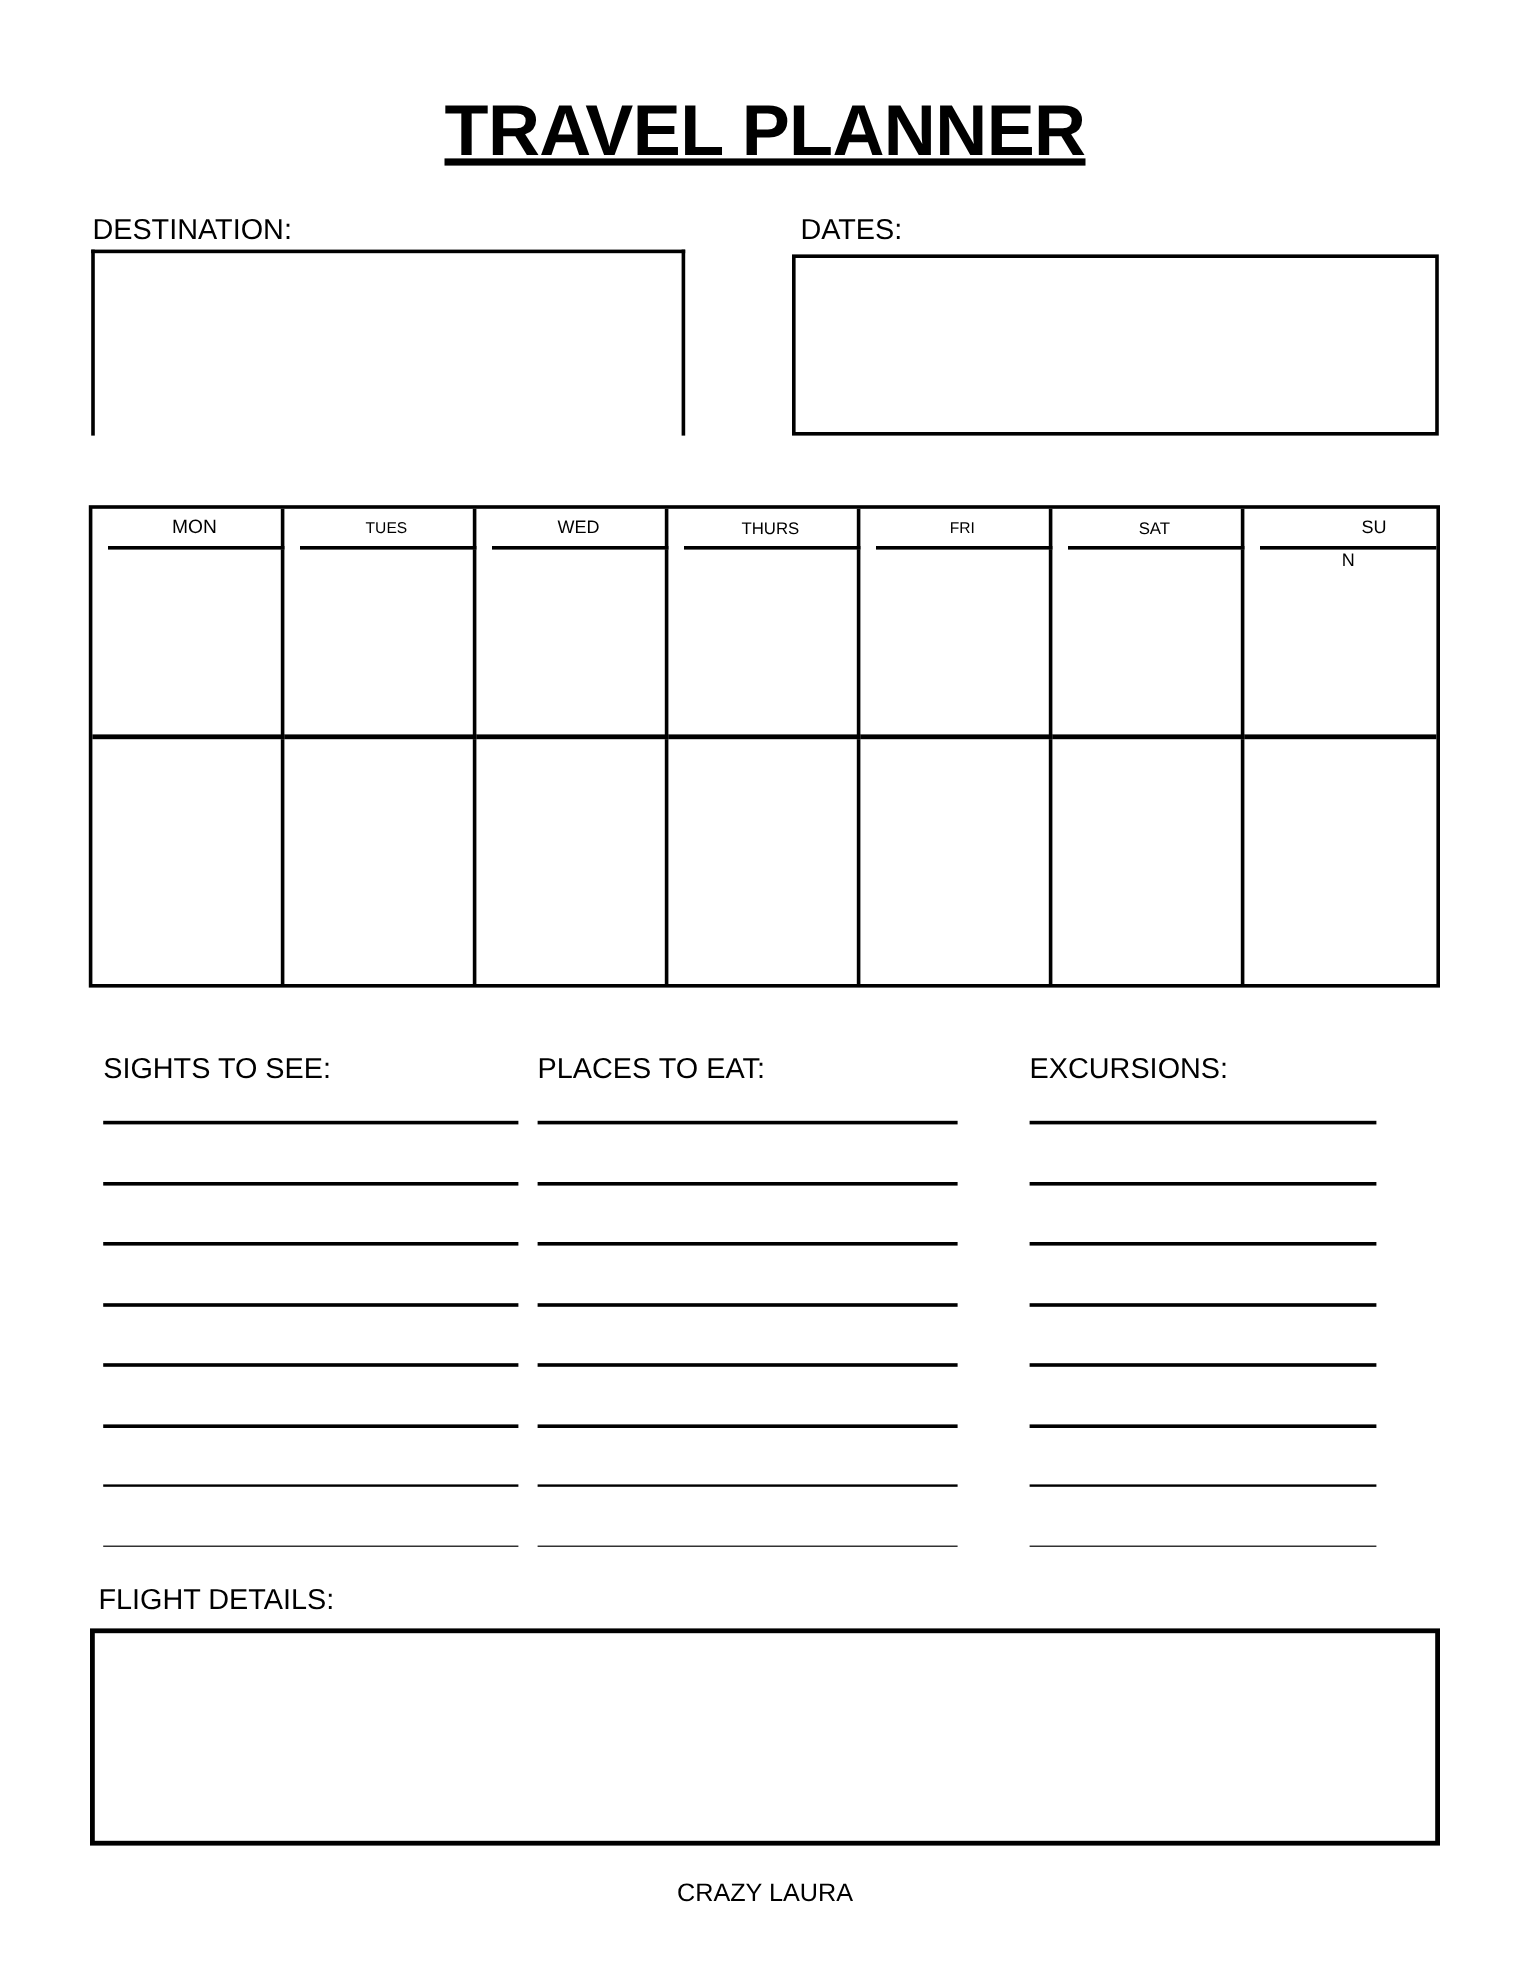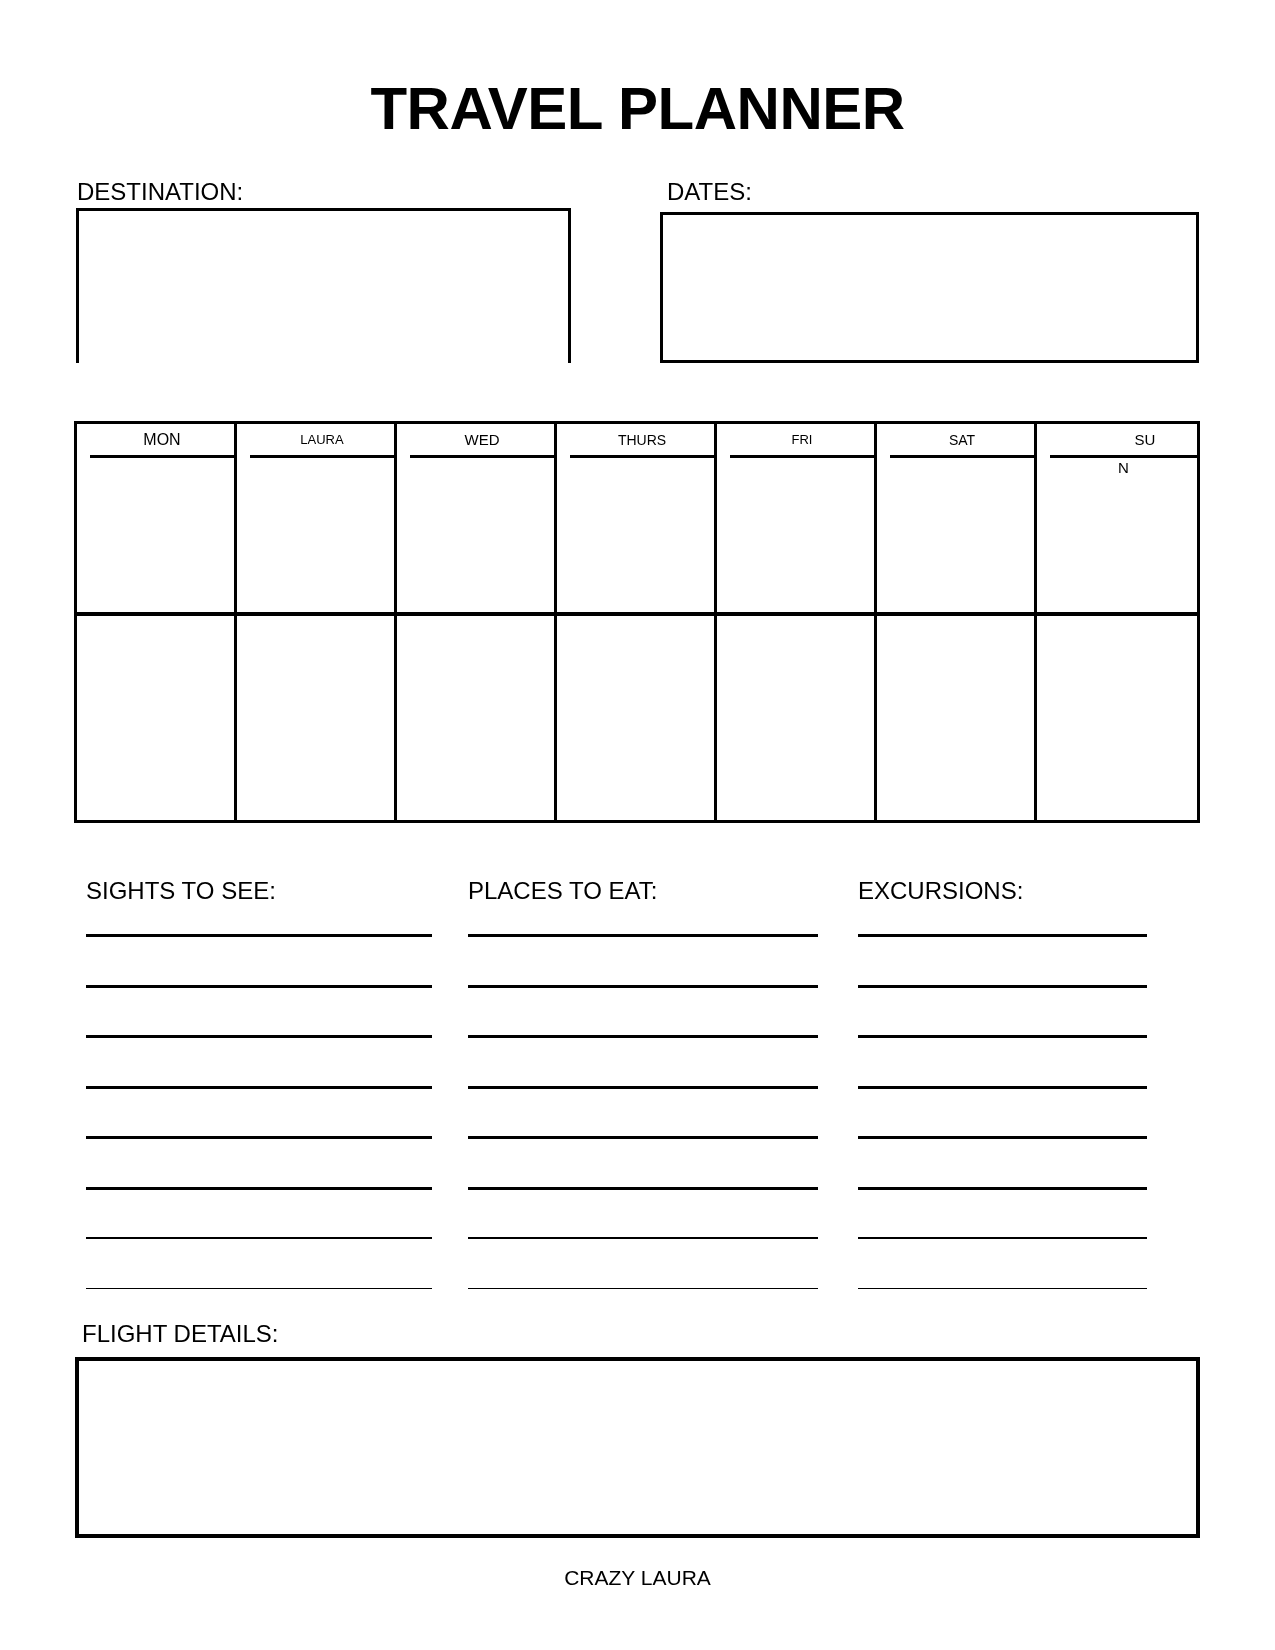--- a/index.html
+++ b/index.html
@@ -18,20 +18,21 @@
   .abs { position: absolute; }
 
   
   .title {
     left: 0; top: 76px; width: 1275px;
     text-align: center;
     font-size: 60px;
     font-weight: 700;
     letter-spacing: -0.5px;
     line-height: 66px;
+    text-decoration: underline;
   }
 
   
   .sec-label {
     font-size: 24px;
     line-height: 27px;
     white-space: nowrap;
   }
 
   
@@ -84,21 +85,21 @@
     position: absolute;
     top: 35px; left: 0; right: 0;
     text-align: center;
     font-size: 15px;
     z-index: 2;
   }
 
   
   .list-col { position: absolute; top: 877px; }
   .col-sights     { left: 86px;  width: 346px; }
-  .col-places     { left: 468px; width: 350px; }
+  .col-places     { left: 448px; width: 350px; }
   .col-excursions { left: 858px; width: 289px; }
   .col-excursions .sec-label { font-size: 24px; }
   .lines { margin-top: 30px; }
   .wline {
     height: 3px;
     background: #000;
     margin-bottom: 47.5px;
   }
   .wline:nth-child(7) { height: 2px; margin-bottom: 48.5px; }
   .wline:nth-child(8) { height: 1px; margin-bottom: 0; }
@@ -125,21 +126,21 @@
 
 <div class="abs sec-label" style="left:77px; top:178px;">DESTINATION:</div>
 <div class="abs dest-box"></div>
 
 <div class="abs sec-label" style="left:667px; top:178px;">DATES:</div>
 <div class="abs dates-box"></div>
 
 <div class="abs cal">
 
   <div class="hcell f-mon">MON</div>
-  <div class="hcell f-tues">LAURA</div>
+  <div class="hcell f-tues">TUES</div>
   <div class="hcell f-wed">WED</div>
   <div class="hcell f-thurs">THURS</div>
   <div class="hcell f-fri">FRI</div>
   <div class="hcell f-sat">SAT</div>
   <div class="hcell f-sun lastcol">
     <span>SU</span>
     <span class="sun-n">N</span>
   </div>
 
   <div class="r1"></div>

